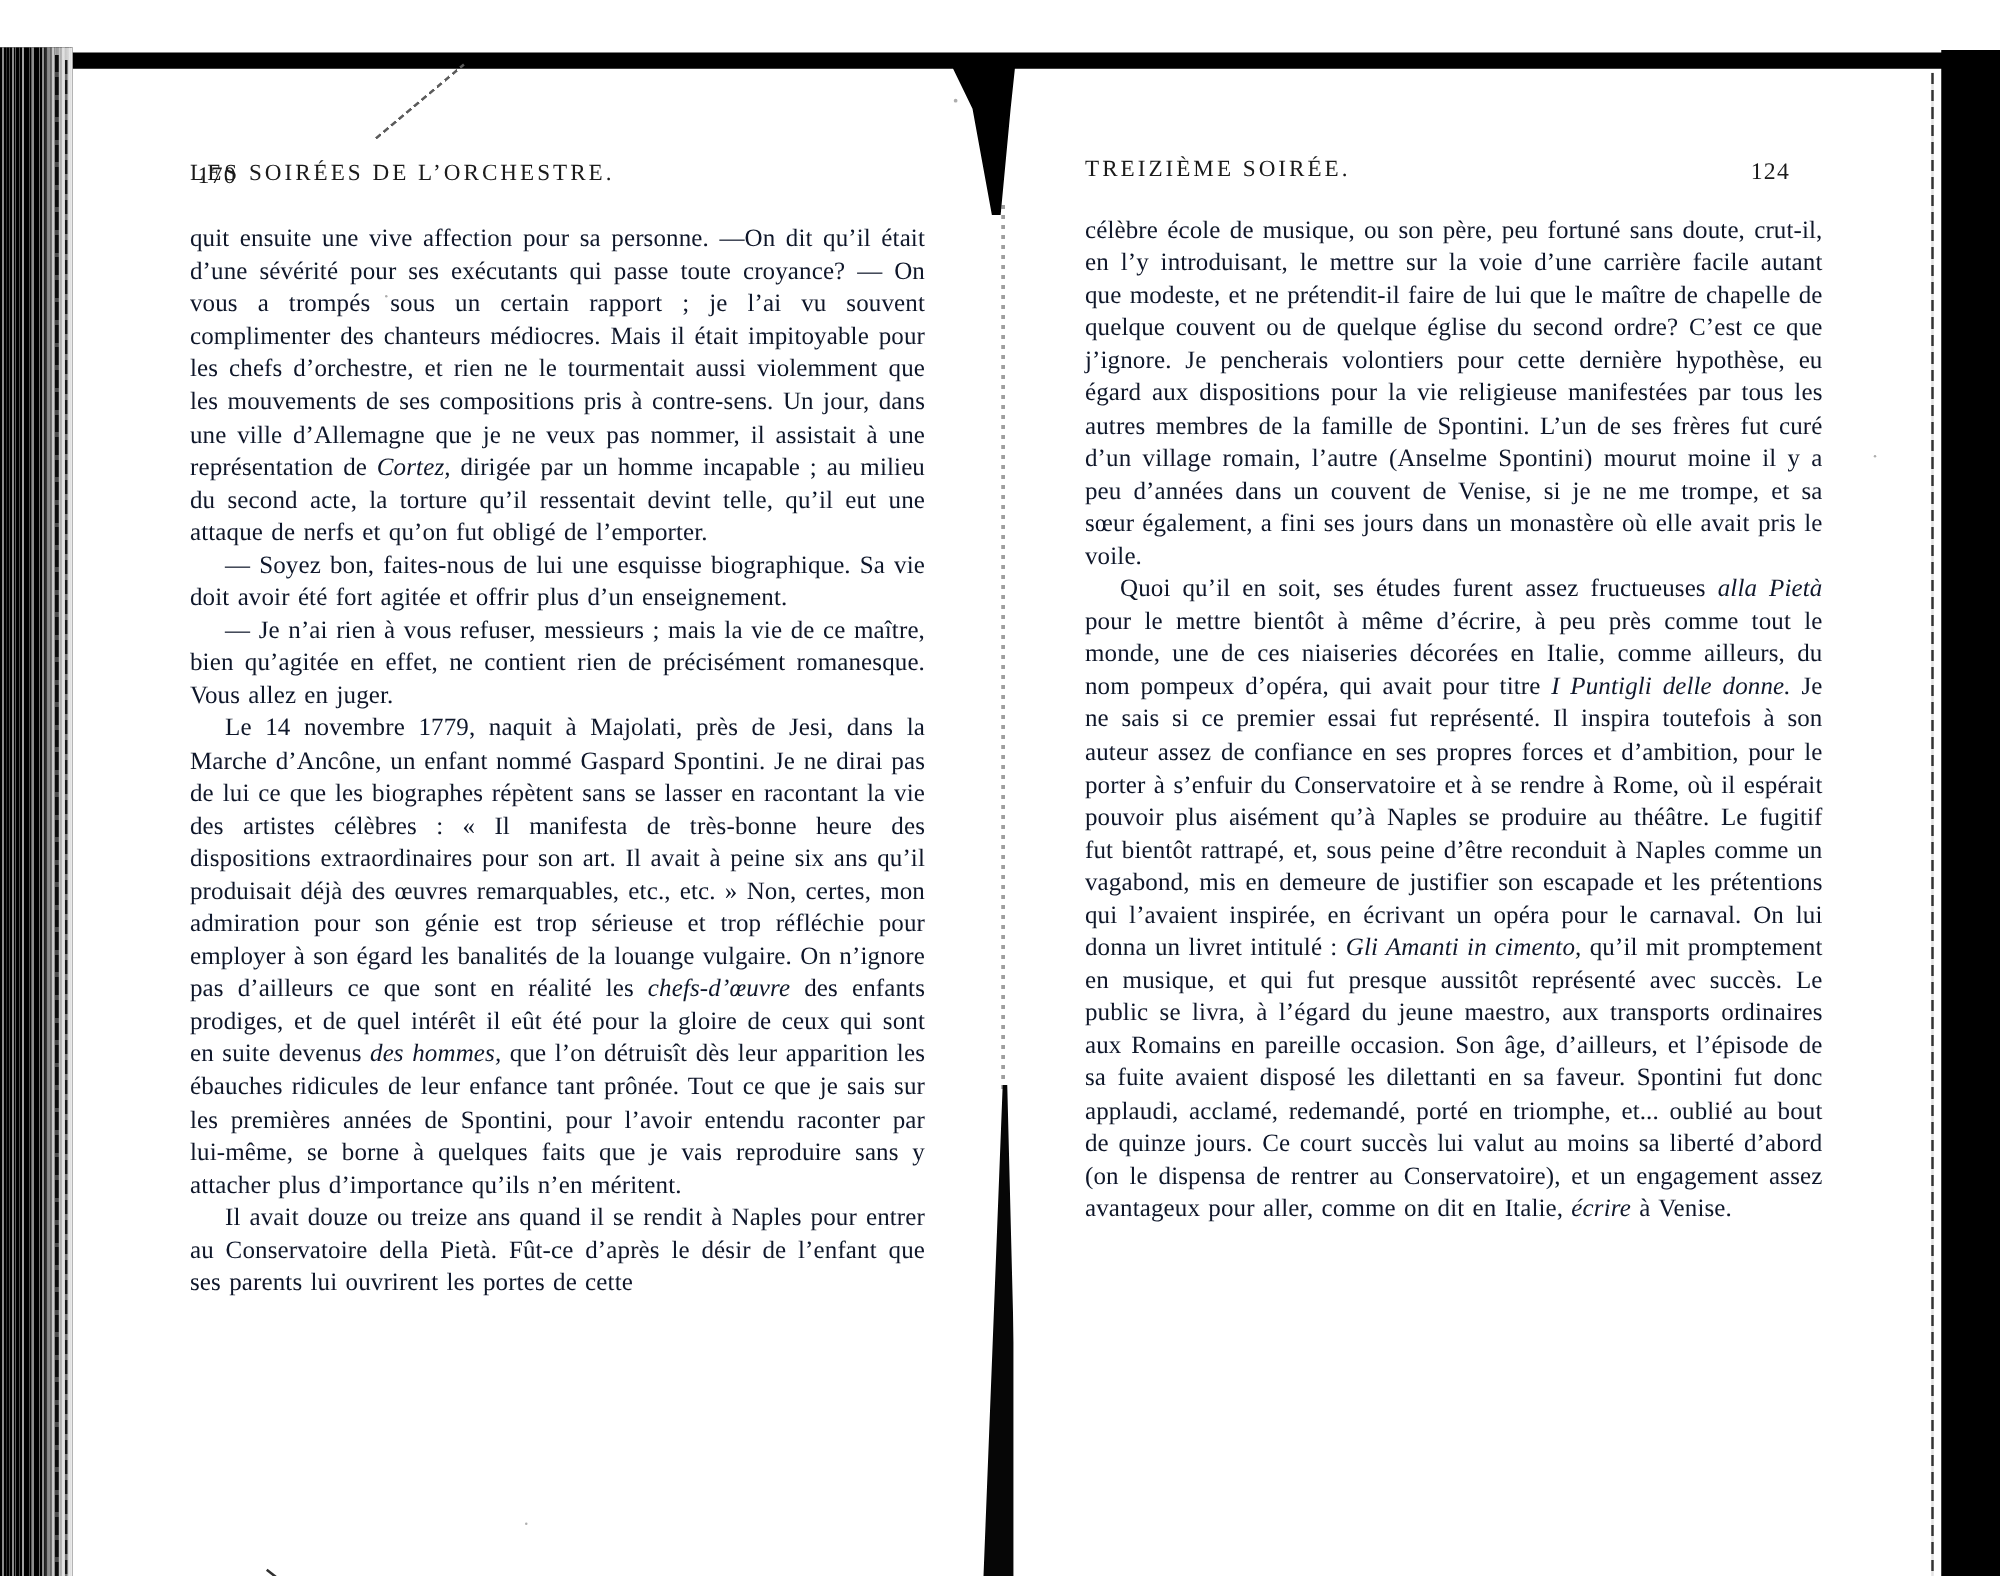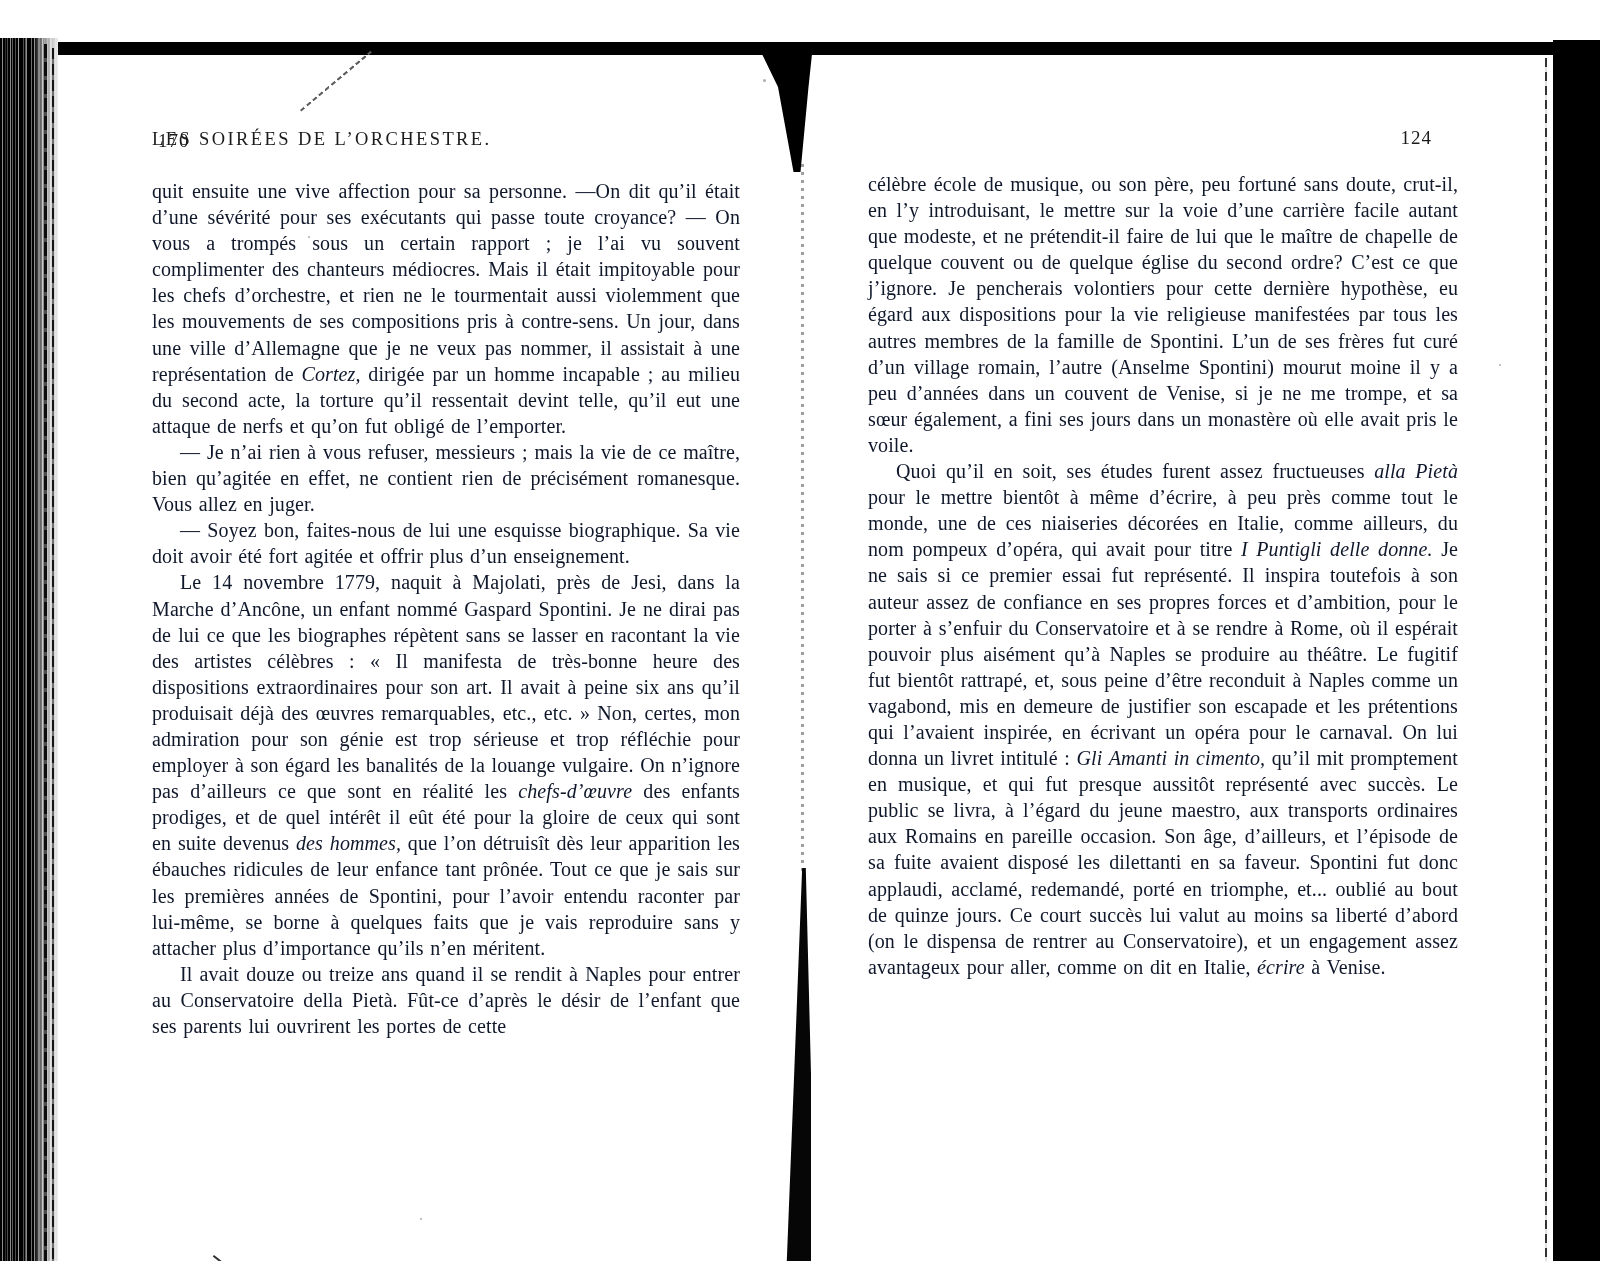--- a/index.html
+++ b/index.html
@@ -107,29 +107,30 @@
   <div class="speck s4"></div>
   <div class="speck s5"></div>
 
   <section>
     <header class="page-header header-left">
       <span class="num">170</span>
       <span class="title">LES SOIRÉES DE L’ORCHESTRE.</span>
     </header>
     <div class="page-body body-left">
         <p><span>quit ensuite une vive affection pour sa personne. —On dit qu’il était d’une sévérité pour ses exécutants qui passe toute croyance? — On vous a trompés sous un certain rapport ; je l’ai vu souvent complimenter des chanteurs médiocres. Mais il était impitoyable pour les chefs d’orchestre, et rien ne le tourmentait aussi violemment que les mouvements de ses compositions pris à contre-sens. Un jour, dans une ville d’Allemagne que je ne veux pas nommer, il assistait à une représentation de </span><i>Cortez,</i><span> dirigée par un homme incapable ; au milieu du second acte, la torture qu’il ressentait devint telle, qu’il eut une attaque de nerfs et qu’on fut obligé de l’emporter.</span></p>
+        <p class="indent"><span>— Soyez bon, faites-nous de lui une esquisse biographique. Sa vie doit avoir été fort agitée et offrir plus d’un enseignement.</span></p>
         <p class="indent"><span>— Je n’ai rien à vous refuser, messieurs ; mais la vie de ce maître, bien qu’agitée en effet, ne contient rien de précisément romanesque. Vous allez en juger.</span></p>
-        <p class="indent"><span>— Soyez bon, faites-nous de lui une esquisse biographique. Sa vie doit avoir été fort agitée et offrir plus d’un enseignement.</span></p>
         <p class="indent"><span>Le 14 novembre 1779, naquit à Majolati, près de Jesi, dans la Marche d’Ancône, un enfant nommé Gaspard Spontini. Je ne dirai pas de lui ce que les biographes répètent sans se lasser en racontant la vie des artistes célèbres : « Il manifesta de très-bonne heure des dispositions extraordinaires pour son art. Il avait à peine six ans qu’il produisait déjà des œuvres remarquables, etc., etc. » Non, certes, mon admiration pour son génie est trop sérieuse et trop réfléchie pour employer à son égard les banalités de la louange vulgaire. On n’ignore pas d’ailleurs ce que sont en réalité les </span><i>chefs-d’œuvre</i><span> des enfants prodiges, et de quel intérêt il eût été pour la gloire de ceux qui sont en suite devenus </span><i>des hommes,</i><span> que l’on détruisît dès leur apparition les ébauches ridicules de leur enfance tant prônée. Tout ce que je sais sur les premières années de Spontini, pour l’avoir entendu raconter par lui-même, se borne à quelques faits que je vais reproduire sans y attacher plus d’importance qu’ils n’en méritent.</span></p>
         <p class="indent"><span>Il avait douze ou treize ans quand il se rendit à Naples pour entrer au Conservatoire della Pietà. Fût-ce d’après le désir de l’enfant que ses parents lui ouvrirent les portes de cette</span></p>
       </div>
   </section>
 
   <section>
     <header class="page-header header-right">
+      <span class="title">TREIZIÈME SOIRÉE.</span>
       <span class="num">124</span>
     </header>
     <div class="page-body body-right">
         <p><span>célèbre école de musique, ou son père, peu fortuné sans doute, crut-il, en l’y introduisant, le mettre sur la voie d’une carrière facile autant que modeste, et ne prétendit-il faire de lui que le maître de chapelle de quelque couvent ou de quelque église du second ordre? C’est ce que j’ignore. Je pencherais volontiers pour cette dernière hypothèse, eu égard aux dispositions pour la vie religieuse manifestées par tous les autres membres de la famille de Spontini. L’un de ses frères fut curé d’un village romain, l’autre (Anselme Spontini) mourut moine il y a peu d’années dans un couvent de Venise, si je ne me trompe, et sa sœur également, a fini ses jours dans un monastère où elle avait pris le voile.</span></p>
         <p class="indent"><span>Quoi qu’il en soit, ses études furent assez fructueuses </span><i>alla Pietà</i><span> pour le mettre bientôt à même d’écrire, à peu près comme tout le monde, une de ces niaiseries décorées en Italie, comme ailleurs, du nom pompeux d’opéra, qui avait pour titre </span><i>I Puntigli delle donne.</i><span> Je ne sais si ce premier essai fut représenté. Il inspira toutefois à son auteur assez de confiance en ses propres forces et d’ambition, pour le porter à s’enfuir du Conservatoire et à se rendre à Rome, où il espérait pouvoir plus aisément qu’à Naples se produire au théâtre. Le fugitif fut bientôt rattrapé, et, sous peine d’être reconduit à Naples comme un vagabond, mis en demeure de justifier son escapade et les prétentions qui l’avaient inspirée, en écrivant un opéra pour le carnaval. On lui donna un livret intitulé : </span><i>Gli Amanti in cimento,</i><span> qu’il mit promptement en musique, et qui fut presque aussitôt représenté avec succès. Le public se livra, à l’égard du jeune maestro, aux transports ordinaires aux Romains en pareille occasion. Son âge, d’ailleurs, et l’épisode de sa fuite avaient disposé les dilettanti en sa faveur. Spontini fut donc applaudi, acclamé, redemandé, porté en triomphe, et... oublié au bout de quinze jours. Ce court succès lui valut au moins sa liberté d’abord (on le dispensa de rentrer au Conservatoire), et un engagement assez avantageux pour aller, comme on dit en Italie, </span><i>écrire</i><span> à Venise.</span></p>
       </div>
   </section>
 
 </div>
 

